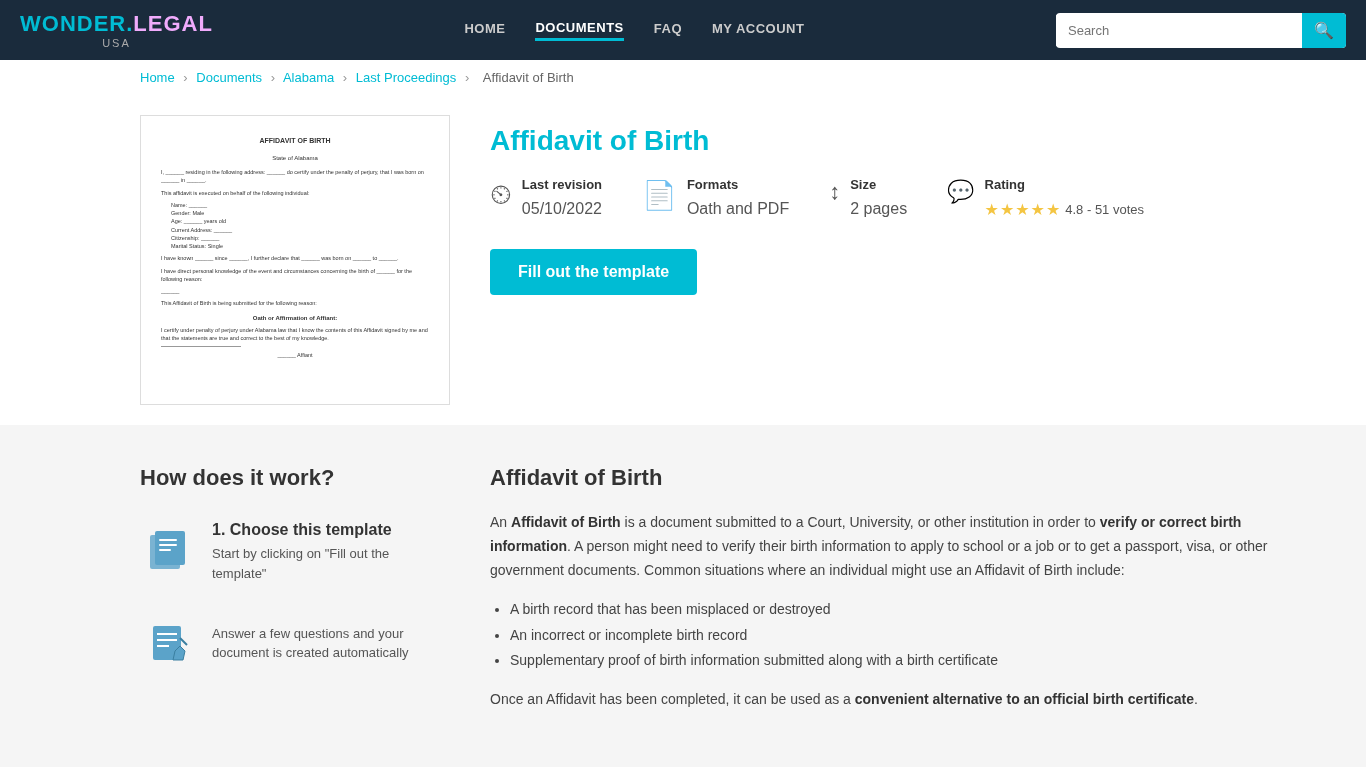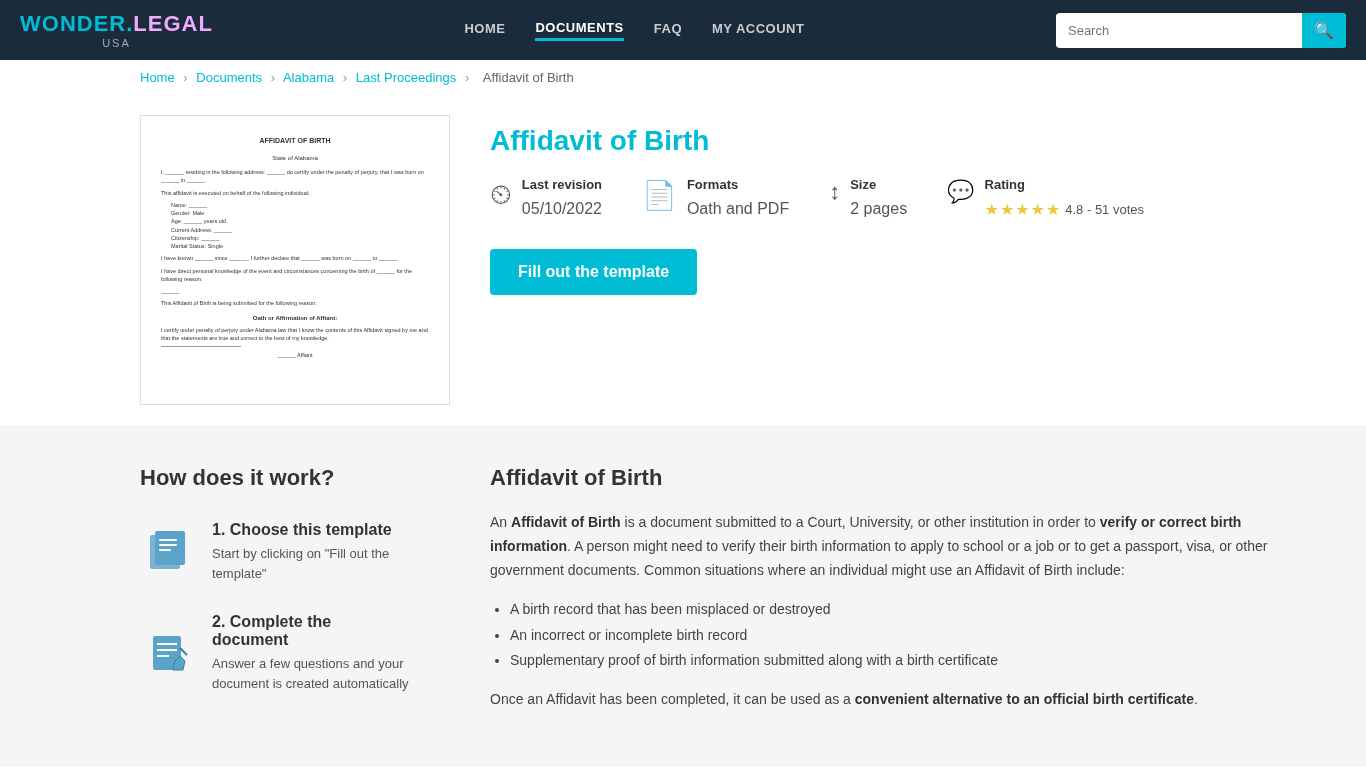--- a/index.html
+++ b/index.html
@@ -397,23 +397,20 @@
         <svg viewBox="0 0 50 50" fill="none">
           <rect x="8" y="8" width="28" height="34" rx="2" fill="#5ba3c9"></rect>
           <line x1="12" y1="16" x2="32" y2="16" stroke="white" stroke-width="2"></line>
           <line x1="12" y1="22" x2="32" y2="22" stroke="white" stroke-width="2"></line>
           <line x1="12" y1="28" x2="24" y2="28" stroke="white" stroke-width="2"></line>
           <path d="M30 33 L35 28 L40 33 L38 42 L28 42 Z" fill="#5ba3c9" stroke="#3a7fa0" stroke-width="1"></path>
           <line x1="35" y1="20" x2="42" y2="27" stroke="#3a7fa0" stroke-width="2"></line>
         </svg>
       </div>
       <div class="step-content">
-        <div class="step-title">
-          <span>2.</span> <span>Complete the document</span>
-        </div>
         <div class="step-desc">Answer a few questions and your document is created automatically</div>
       </div>
     </div>
   </div>
 
   <div class="description-section">
     <h2 class="desc-title">Affidavit of Birth</h2>
     <p class="desc-text">
       An <strong>Affidavit of Birth</strong> is a document submitted to a Court, University, or other institution in order to <strong>verify or correct birth information</strong>. A person might need to verify their birth information to apply to school or a job or to get a passport, visa, or other government documents. Common situations where an individual might use an Affidavit of Birth include:
     </p>

